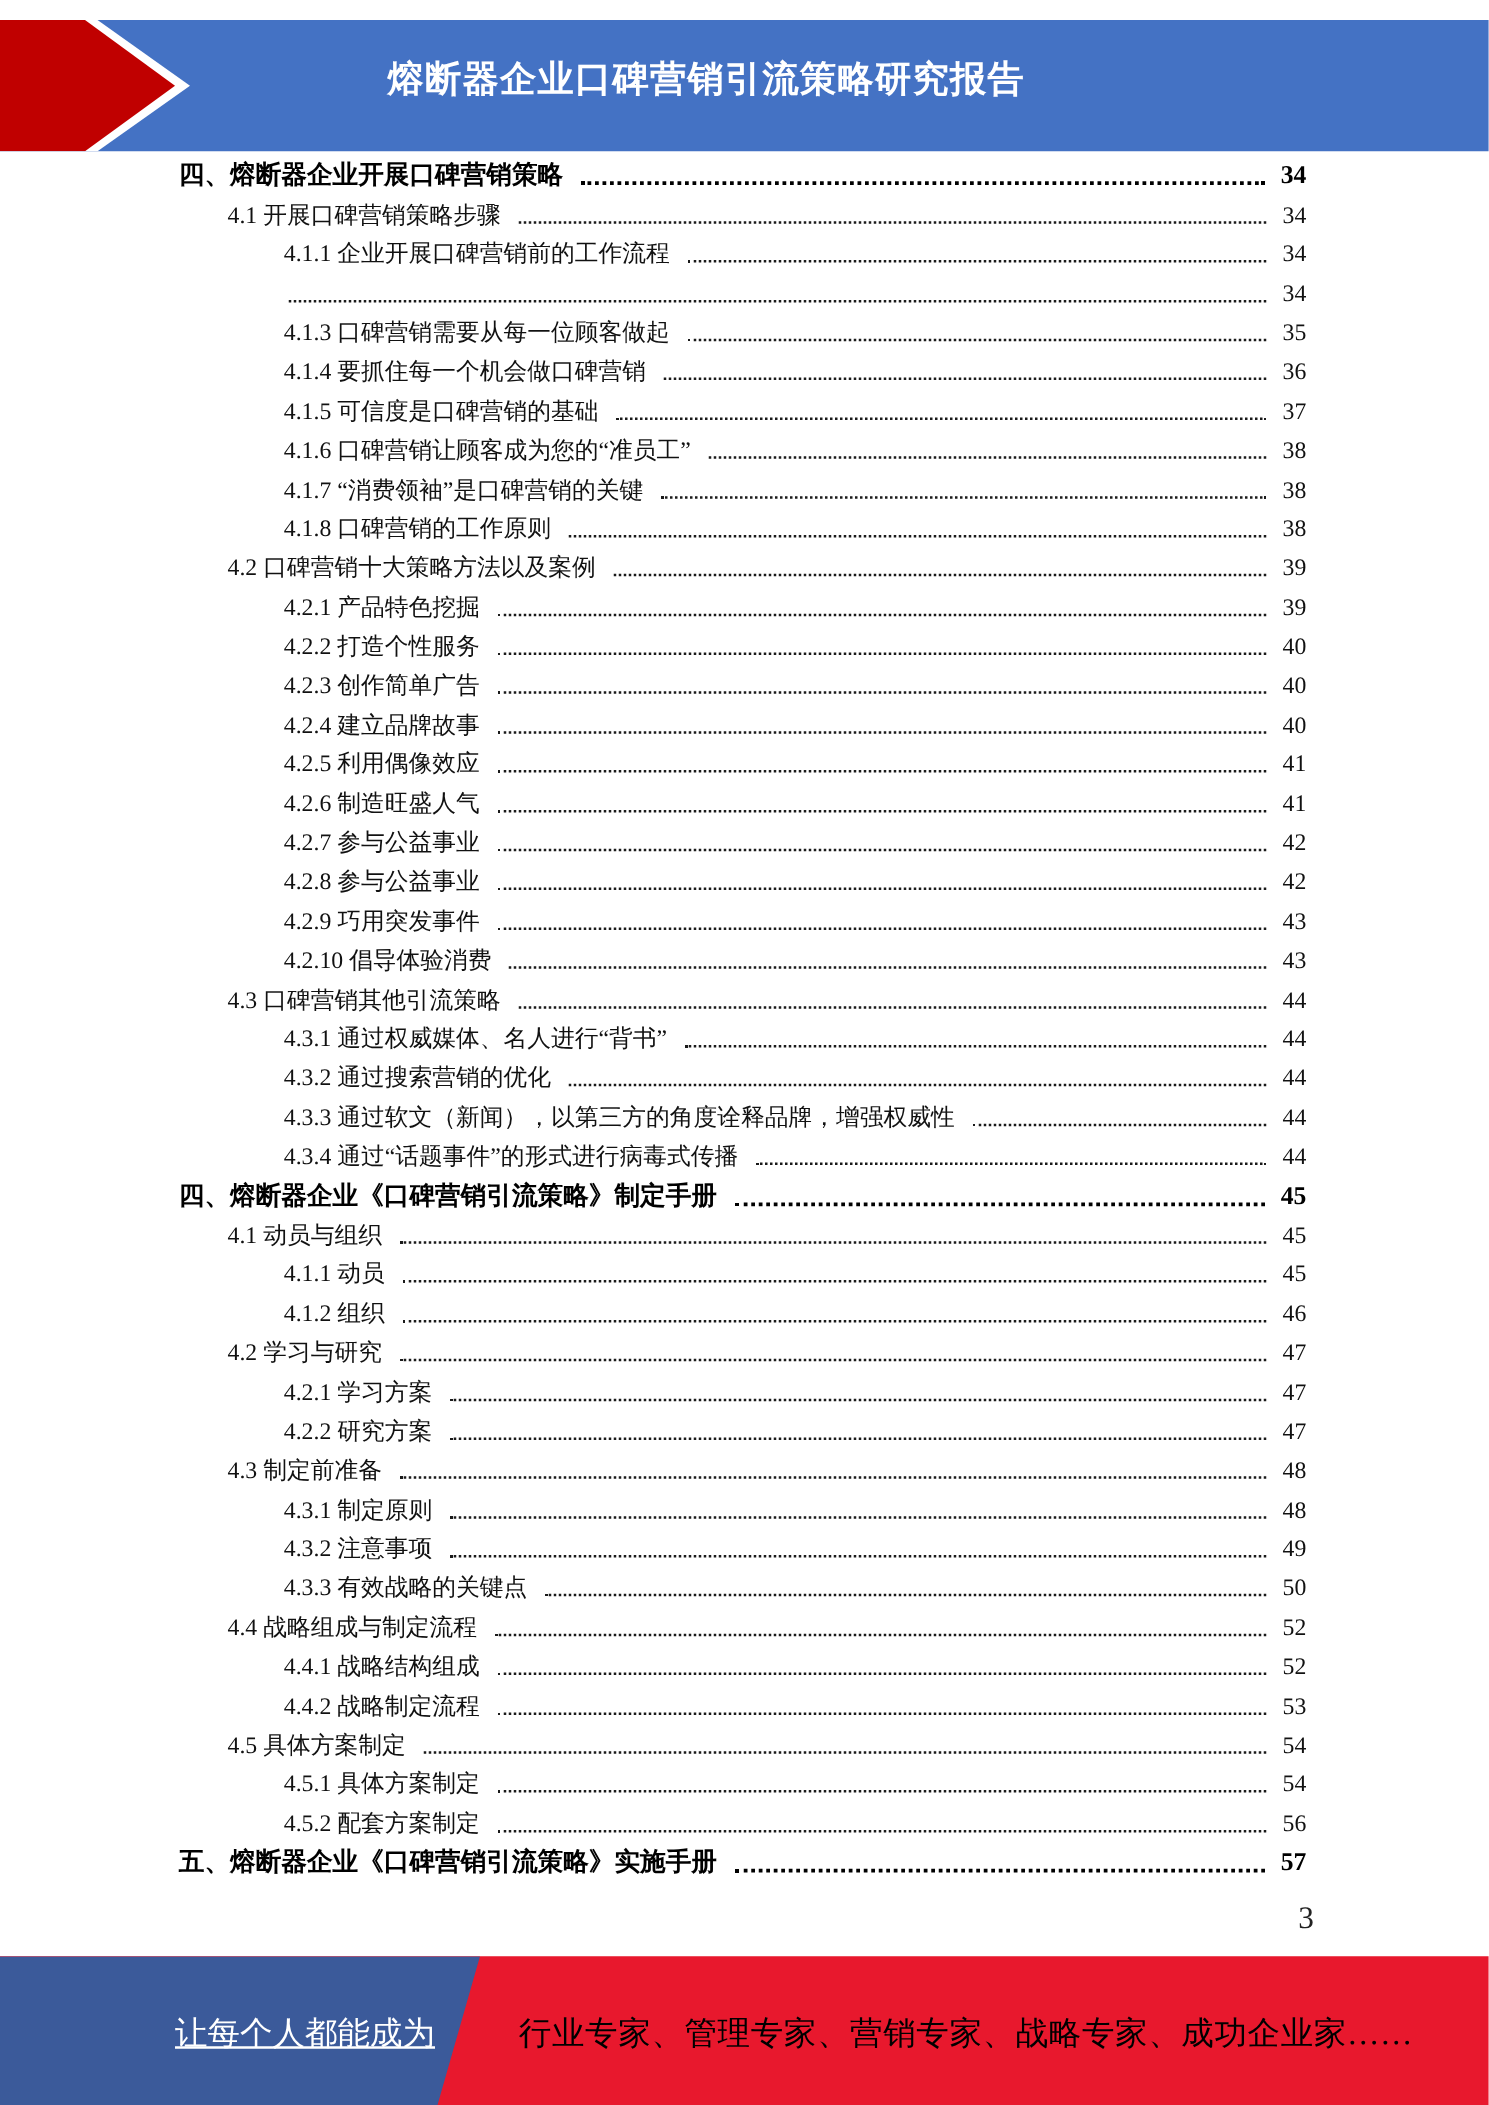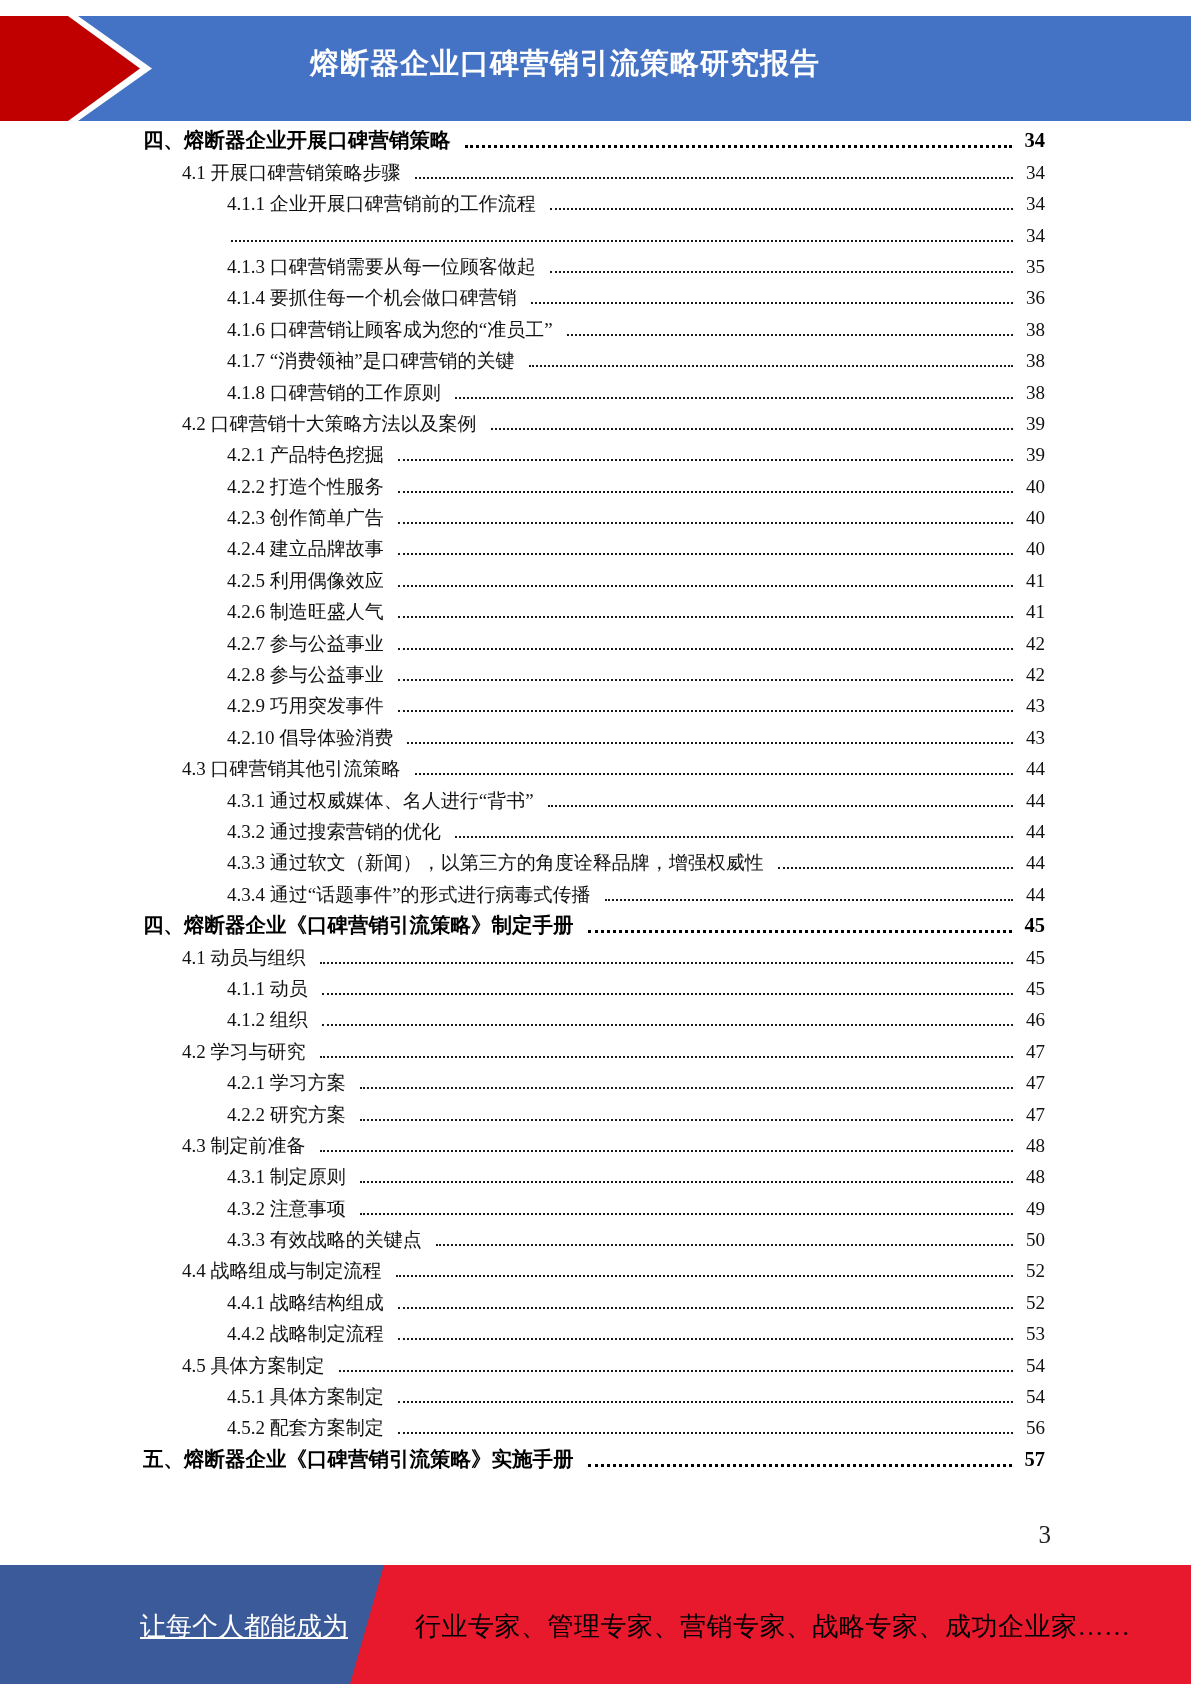--- a/index.html
+++ b/index.html
@@ -136,20 +136,25 @@
     <span class="label">4.1.3 口碑营销需要从每一位顾客做起</span>
     <span class="leader"></span>
     <span class="pagenum">35</span>
   </div>
     <div class="toc-row lvl-3">
     <span class="label">4.1.4 要抓住每一个机会做口碑营销</span>
     <span class="leader"></span>
     <span class="pagenum">36</span>
   </div>
     <div class="toc-row lvl-3">
+    <span class="label">4.1.5 可信度是口碑营销的基础</span>
+    <span class="leader"></span>
+    <span class="pagenum">37</span>
+  </div>
+    <div class="toc-row lvl-3">
     <span class="label">4.1.6 口碑营销让顾客成为您的“准员工”</span>
     <span class="leader"></span>
     <span class="pagenum">38</span>
   </div>
     <div class="toc-row lvl-3">
     <span class="label">4.1.7 “消费领袖”是口碑营销的关键</span>
     <span class="leader"></span>
     <span class="pagenum">38</span>
   </div>
     <div class="toc-row lvl-3">

